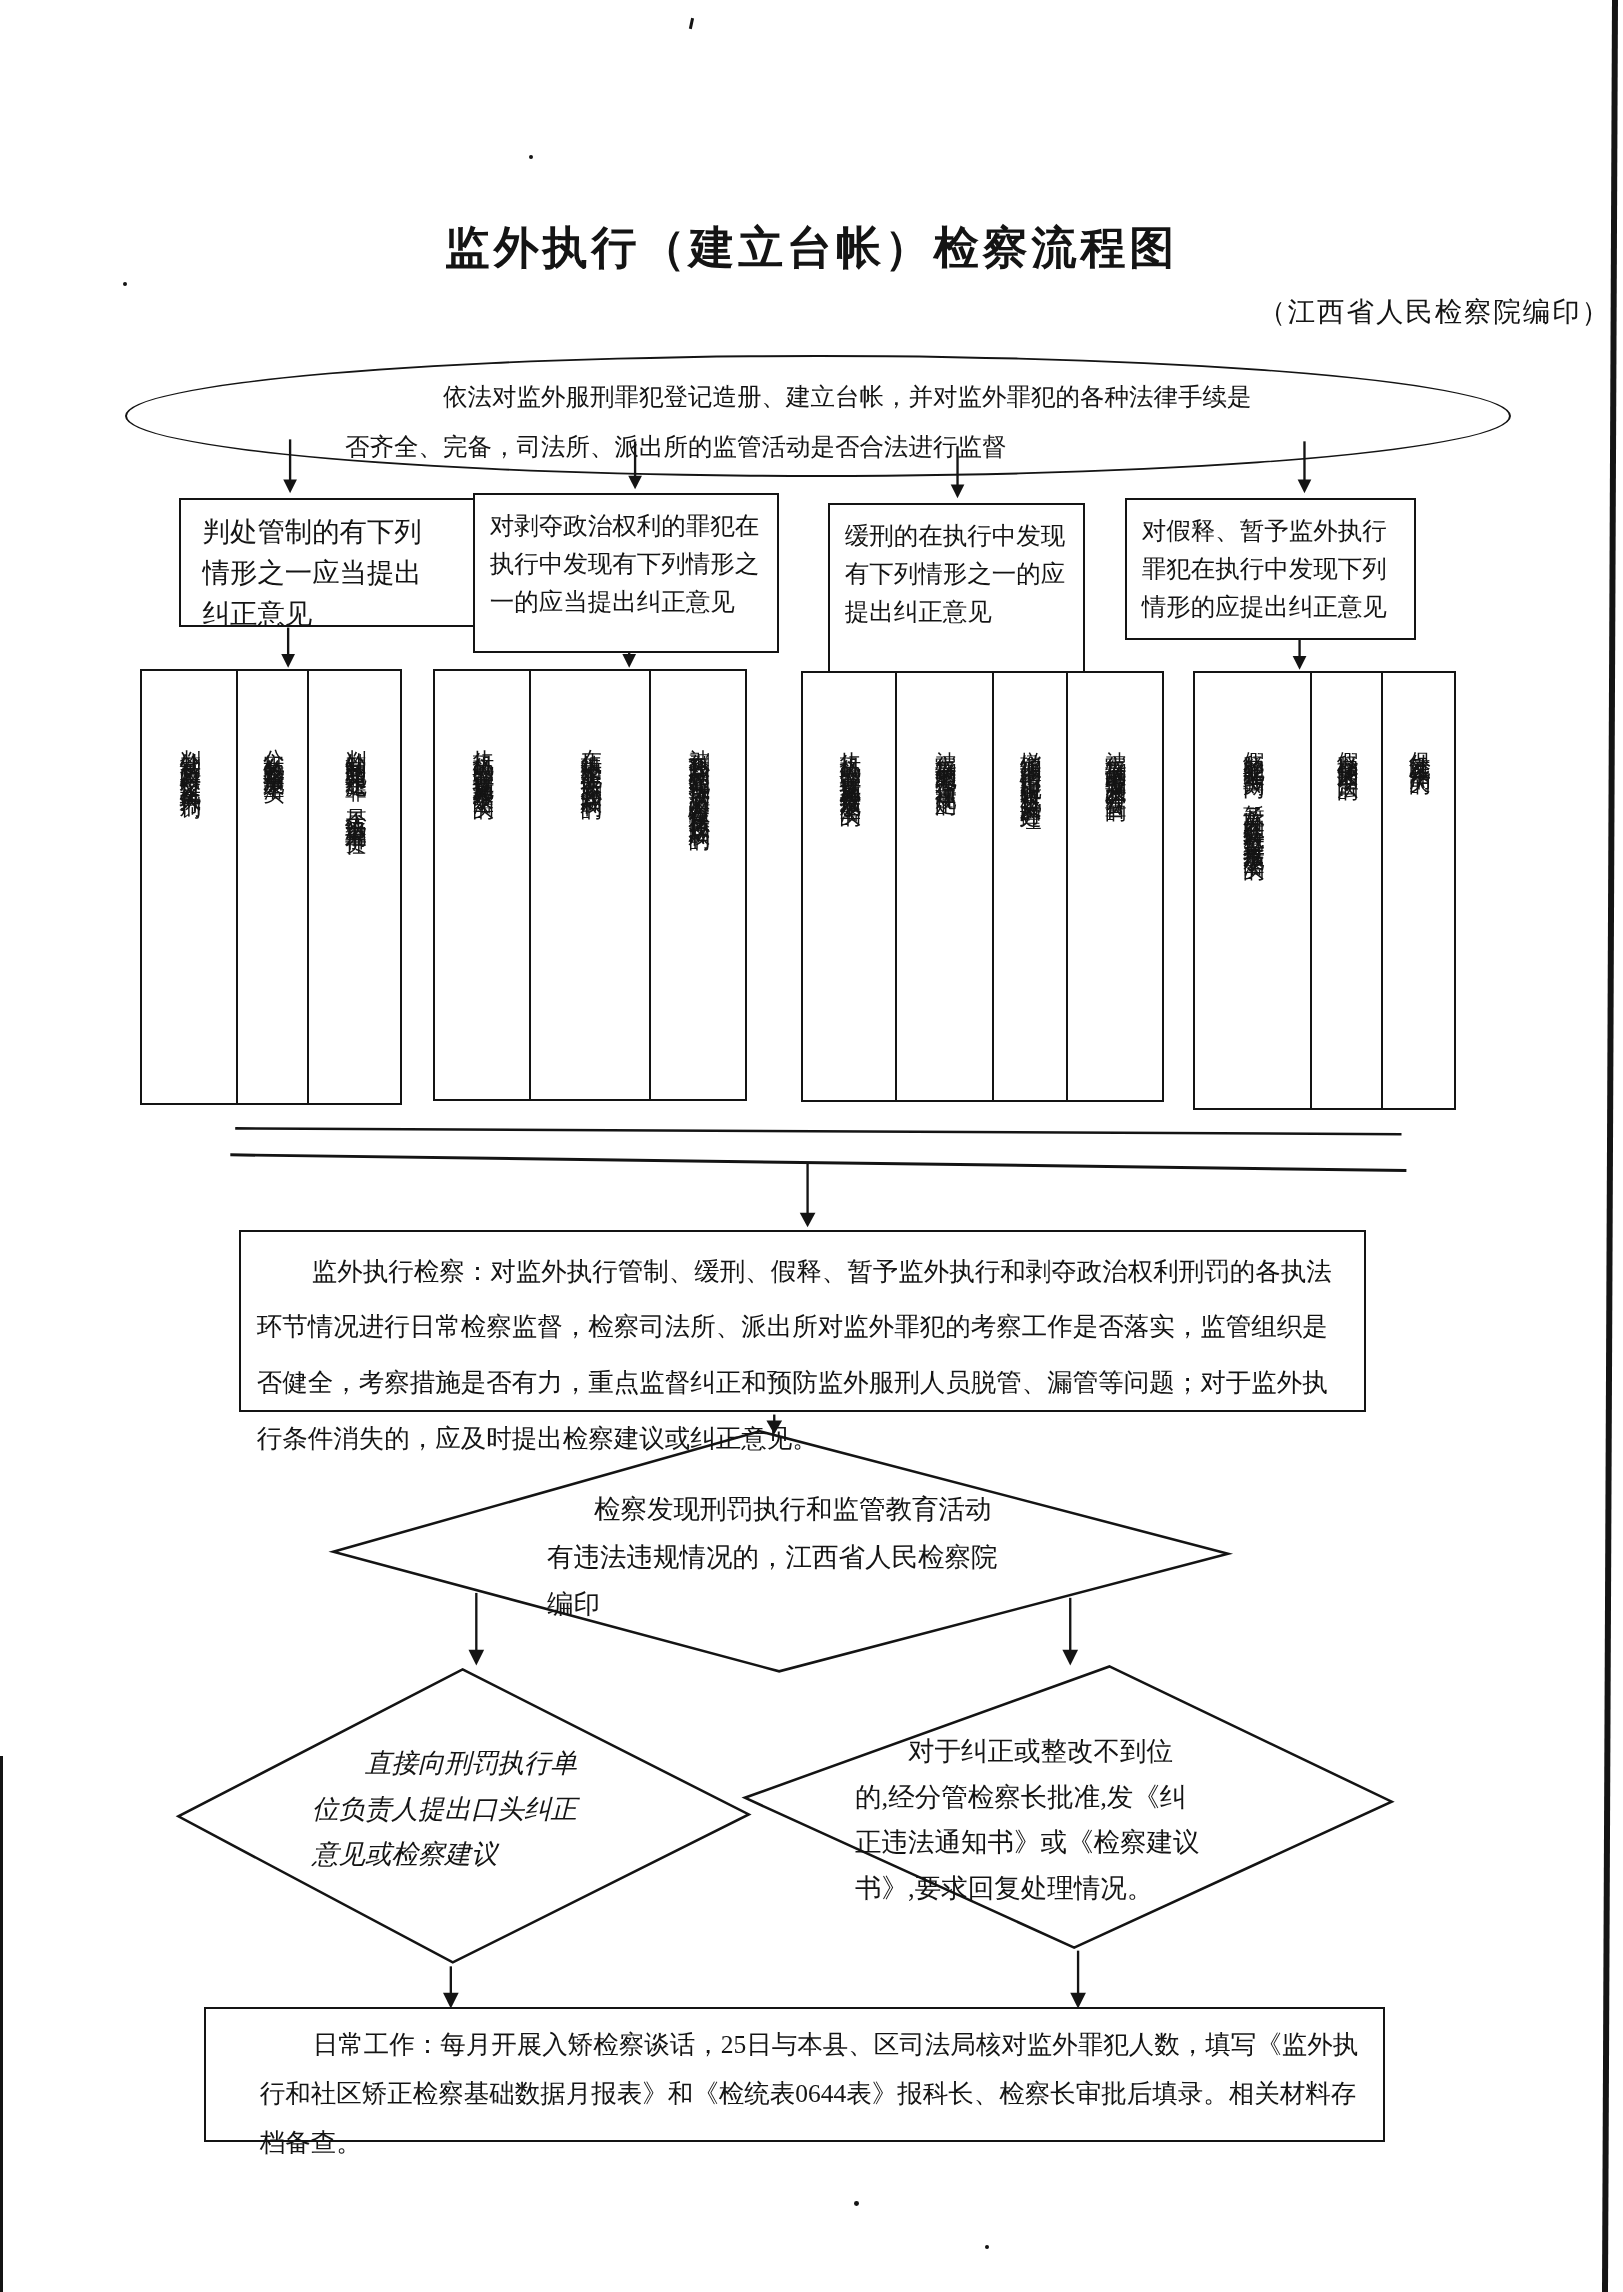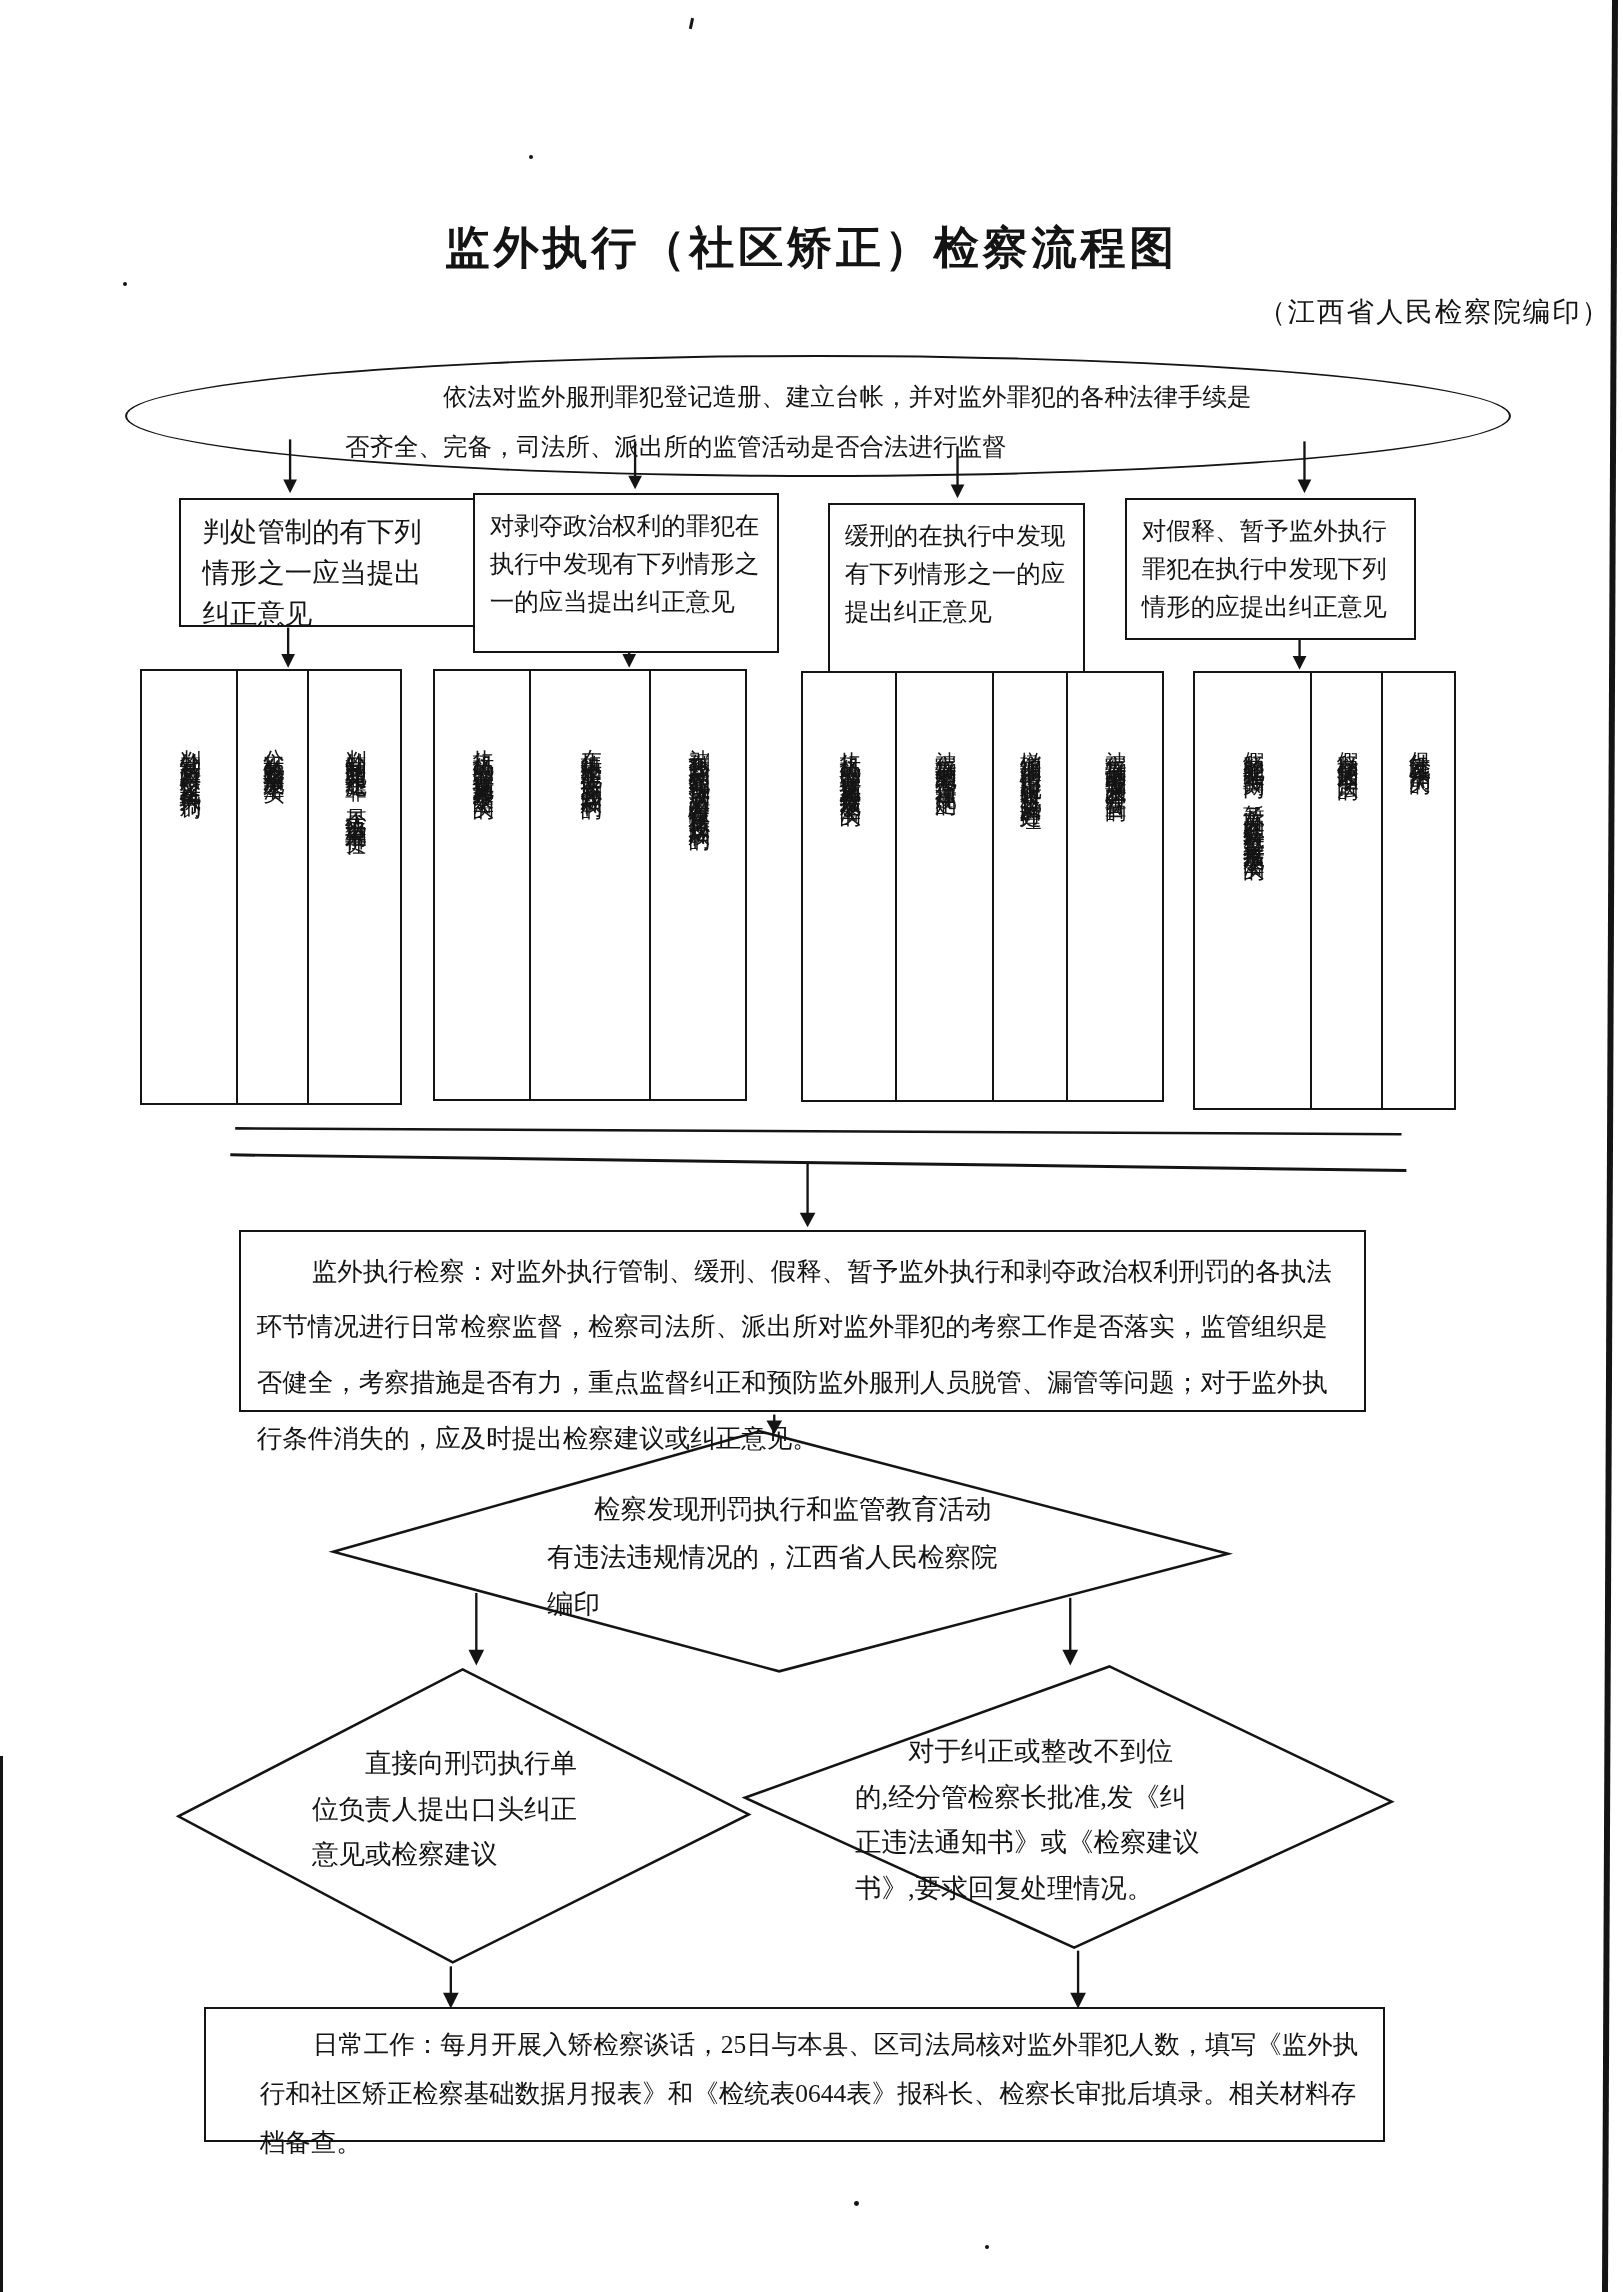--- a/index.html
+++ b/index.html
@@ -52,21 +52,21 @@
   .dia-text { font-size:26.5px; line-height:1.75; text-indent:49px; }
   svg.flow { left:0; top:0; pointer-events:none; }
   .speck { background:var(--ink); border-radius:50%; }
   .edge-line { background:var(--ink); }
 </style>
 </head>
 <body>
 
 <div class="canvas">
 
-  <div class="abs title">监外执行（社区矫正）检察流程图</div>
+  <div class="abs title">监外执行（建立台帐）检察流程图</div>
   <div class="abs subtitle">（江西省人民检察院编印）</div>
 
   <div class="abs ellipse"></div>
 
   <svg class="abs flow" width="1623" height="2293" viewBox="0 0 1656 2339">
     <g stroke="#141414" stroke-width="2.4" fill="#141414">
 
       <g>
         <line x1="296" y1="448" x2="296" y2="490"></line>
           <polygon points="289,489 303,489 296,503" stroke="none"></polygon>
@@ -202,21 +202,21 @@
     <div class="vcol" style="width:75px;">
       <div class="vtext">保外就医条件消失的</div>
     </div>
   </div>
 
   <div class="abs parabox" style="left:239px;top:1230px;width:1127px;height:182px;">
     <div class="summary-text">监外执行检察：对监外执行管制、缓刑、假释、暂予监外执行和剥夺政治权利刑罚的各执法环节情况进行日常检察监督，检察司法所、派出所对监外罪犯的考察工作是否落实，监管组织是否健全，考察措施是否有力，重点监督纠正和预防监外服刑人员脱管、漏管等问题；对于监外执行条件消失的，应及时提出检察建议或纠正意见。</div>
   </div>
 
   <div class="abs dia-text" style="left:547px;top:1486px;width:457px;line-height:1.8;text-indent:47px;">检察发现刑罚执行和监管教育活动有违法违规情况的，江西省人民检察院编印</div>
-  <div class="abs dia-text" style="left:312px;top:1741px;width:279px;line-height:1.72;text-indent:53px;">直接向刑罚执行单位负责人提出口头纠正意见或检察建议</div>
+  <div class="abs dia-text" style="left:312px;top:1741px;width:279px;line-height:1.72;text-indent:53px;font-style:italic;">直接向刑罚执行单位负责人提出口头纠正意见或检察建议</div>
   <div class="abs dia-text" style="left:855px;top:1729px;width:349px;line-height:1.72;text-indent:53px;">对于纠正或整改不到位的,经分管检察长批准,发《纠正违法通知书》或《检察建议书》,要求回复处理情况。</div>
 
   <div class="abs parabox" style="left:204px;top:2007px;width:1181px;height:135px;">
     <div class="daily-text">日常工作：每月开展入矫检察谈话，25日与本县、区司法局核对监外罪犯人数，填写《监外执行和社区矫正检察基础数据月报表》和《检统表0644表》报科长、检察长审批后填录。相关材料存档备查。</div>
   </div>
 
   <div class="abs edge-line" style="left:1612px;top:0;width:5.9px;height:2303px;transform:rotate(0.25deg);transform-origin:top center;"></div>
   <div class="abs edge-line" style="left:0;top:1756px;width:2.9px;height:536px;"></div>
   <div class="abs edge-line" style="left:690px;top:17.6px;width:2.9px;height:10.8px;transform:rotate(12deg);"></div>
   <div class="abs speck" style="left:529px;top:155px;width:3.9px;height:3.9px;"></div>

